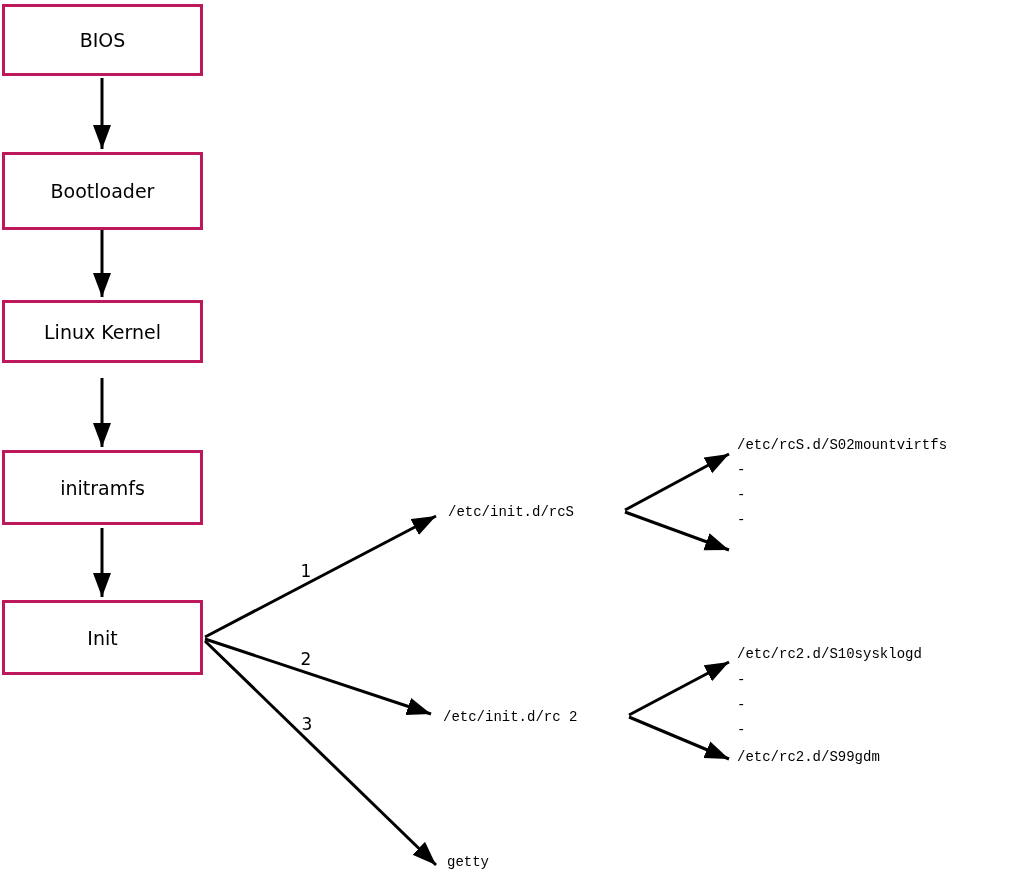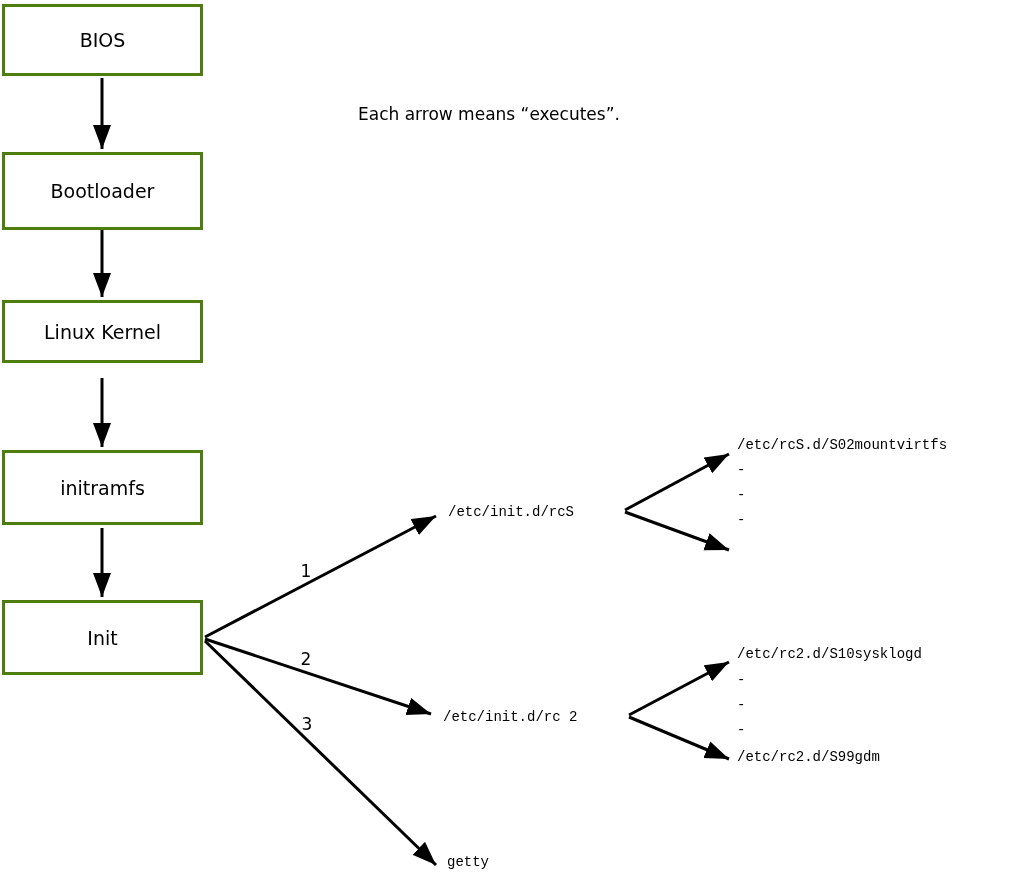--- a/index.html
+++ b/index.html
@@ -15,21 +15,21 @@
   .arrows-layer {
     position: absolute;
     left: 0; top: 0;
     pointer-events: none;
   }
   .box {
     position: absolute;
     left: 2px;
     width: 201px;
     box-sizing: border-box;
-    border: 3px solid #4d7c0f;
+    border: 3px solid #be185d;
     background: #ffffff;
     display: flex;
     align-items: center;
     justify-content: center;
     font-size: 19px;
   }
   .note {
     position: absolute;
     left: 358px;
     top: 104px;
@@ -70,21 +70,20 @@
     <line x1="205" y1="639" x2="431" y2="714" stroke="#000" stroke-width="3" marker-end="url(#ah)"></line>
     <line x1="205" y1="641" x2="436" y2="865" stroke="#000" stroke-width="3" marker-end="url(#ah)"></line>
 
     <line x1="625" y1="510" x2="729" y2="454" stroke="#000" stroke-width="3" marker-end="url(#ah)"></line>
     <line x1="625" y1="512" x2="729" y2="550" stroke="#000" stroke-width="3" marker-end="url(#ah)"></line>
 
     <line x1="629" y1="715" x2="729" y2="662" stroke="#000" stroke-width="3" marker-end="url(#ah)"></line>
     <line x1="629" y1="717" x2="729" y2="759" stroke="#000" stroke-width="3" marker-end="url(#ah)"></line>
   </svg>
 
-  <div class="note">Each arrow means “executes”.</div>
 
   <div class="box" style="top:4px;height:72px">
     <span>BIOS</span>
   </div>
   <div class="box" style="top:152px;height:78px">
     <span>Bootloader</span>
   </div>
   <div class="box" style="top:300px;height:63px">
     <span>Linux Kernel</span>
   </div>

